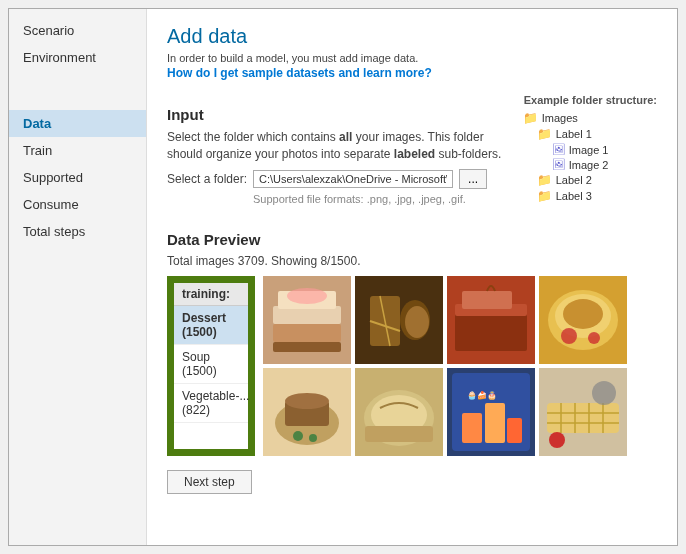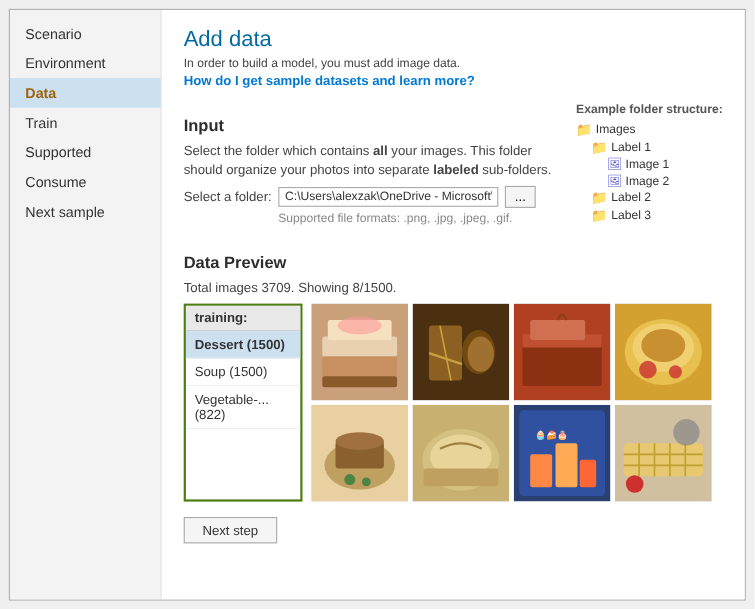--- a/index.html
+++ b/index.html
@@ -37,21 +37,22 @@
     }
     .sidebar-item {
       padding: 6px 14px;
       cursor: pointer;
       color: #333;
       font-size: 13px;
     }
     .sidebar-item.active {
       background: #cce0f0;
       font-weight: 600;
-      color: #a16207;
+      color: #0369a1;
+      margin-top: 39px;
     }
     
     .main {
       flex: 1;
       padding: 16px 20px;
       overflow-y: auto;
       background: #fff;
     }
     .page-title {
       font-size: 20px;
@@ -128,22 +129,22 @@
     .preview-meta {
       font-size: 12px;
       color: #444;
       margin-bottom: 8px;
     }
     .preview-body {
       display: flex;
       gap: 0;
     }
     .categories-list {
-      width: 108px;
-      border: 2px solid #4d7c0f;
+      width: 88px;
+      border: 7px solid #4d7c0f;
       flex-shrink: 0;
     }
     .cat-header {
       background: #e8e8e8;
       padding: 4px 8px;
       font-size: 12px;
       font-weight: 600;
       color: #333;
       border-bottom: 1px solid #ccc;
     }
@@ -226,21 +227,21 @@
 <div class="window">
   <div class="window-body">
 
     <div class="sidebar">
       <div class="sidebar-item">Scenario</div>
       <div class="sidebar-item">Environment</div>
       <div class="sidebar-item active">Data</div>
       <div class="sidebar-item">Train</div>
       <div class="sidebar-item">Supported</div>
       <div class="sidebar-item">Consume</div>
-      <div class="sidebar-item">Next sample</div>
+      <div class="sidebar-item">Total steps</div>
     </div>
 
     <div class="main">
       <h1 class="page-title">Add data</h1>
       <p class="page-desc">In order to build a model, you must add image data.</p>
       <a class="page-link">How do I get sample datasets and learn more?</a>
 
       
       <div class="input-section-row">
         <div class="input-section-left">

